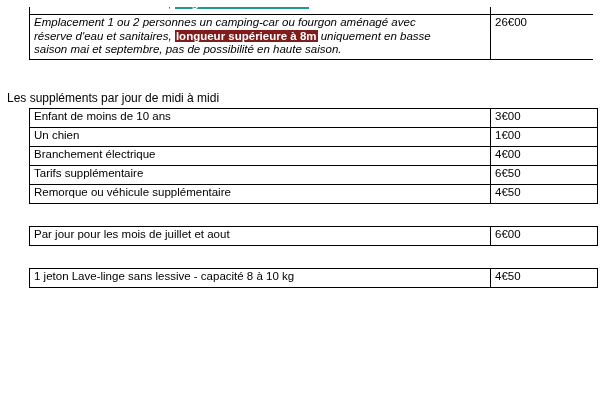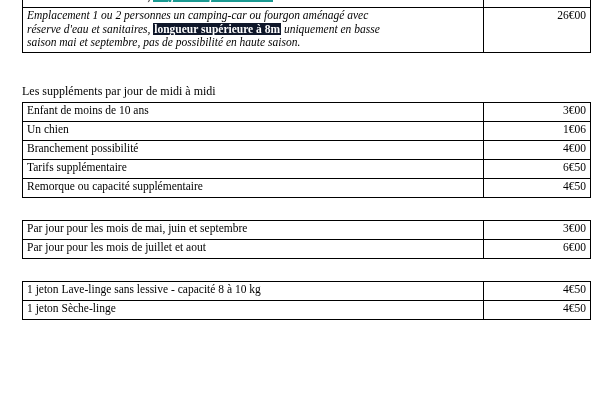--- a/index.html
+++ b/index.html
@@ -11,23 +11,22 @@
     height: 400px;
     background: #ffffff;
     font-family: "Liberation Sans", sans-serif;
     color: #000000;
     overflow: hidden;
   }
   .page {
     position: relative;
     width: 600px;
     height: 344px;
-    padding: 0;
+    padding: 7px;
     box-sizing: border-box;
-    font-family: Liberation Serif, serif;
   }
   
   table.price-table {
     border-collapse: collapse;
     width: 552px;
     margin-left: 22px;
     table-layout: fixed;
   }
   table.price-table td {
     border: 1px solid #000000;
@@ -35,51 +34,50 @@
     line-height: 1.18;
     padding: 1px 4px 2px 4px;
     vertical-align: top;
     height: 15px;
   }
   td.label {
     width: 452px;
   }
   td.price {
     width: 98px;
-    text-align: right;
+    text-align: left;
   }
   
   .clipped-wrap {
     height: 58px;
     overflow: hidden;
     position: relative;
   }
   table.clipped {
     position: absolute;
     top: -12px;
     left: 0;
   }
   td.clipped-label {
     font-style: italic;
   }
   .hl {
-    background: #0f172a;
+    background: #7f1d1d;
     color: #ffffff;
     font-style: normal;
     font-weight: bold;
     padding: 0 1px;
   }
   .hl-clip {
     background: #1a9a92;
     color: #ffffff;
     font-weight: bold;
   }
   .section-title {
     font-size: 12px;
-    margin-left: 22px;
     margin-bottom: 3px;
     color: #000000;
   }
   .spacer-lg { height: 26px; }
   .spacer-md { height: 22px; }
 </style>
 </head>
 <body>
 
 <div class="page">
@@ -103,60 +101,52 @@
 
   <div class="section-title">Les suppléments par jour de midi à midi</div>
   <table class="price-table">
     <tbody>
     <tr>
       <td class="label">Enfant de moins de 10 ans</td>
       <td class="price">3€00</td>
     </tr>
     <tr>
       <td class="label">Un chien</td>
-      <td class="price">1€06</td>
+      <td class="price">1€00</td>
     </tr>
     <tr>
-      <td class="label">Branchement possibilité</td>
+      <td class="label">Branchement électrique</td>
       <td class="price">4€00</td>
     </tr>
     <tr>
       <td class="label">Tarifs supplémentaire</td>
       <td class="price">6€50</td>
     </tr>
     <tr>
-      <td class="label">Remorque ou capacité supplémentaire</td>
+      <td class="label">Remorque ou véhicule supplémentaire</td>
       <td class="price">4€50</td>
     </tr>
   </tbody>
     </table>
 
   <div class="spacer-md"></div>
 
   <table class="price-table">
     <tbody>
-        <tr>
-      <td class="label">Par jour pour les mois de mai, juin et septembre</td>
-      <td class="price">3€00</td>
-    </tr>
     <tr>
       <td class="label">Par jour pour les mois de juillet et aout</td>
       <td class="price">6€00</td>
     </tr>
   </tbody>
     </table>
 
   <div class="spacer-md"></div>
 
   <table class="price-table">
     <tbody>
         <tr>
       <td class="label">1 jeton Lave-linge sans lessive - capacité 8 à 10 kg</td>
       <td class="price">4€50</td>
     </tr>
-    <tr>
-      <td class="label">1 jeton Sèche-linge</td>
-      <td class="price">4€50</td>
-    </tr>
   </tbody>
     </table>
 
 </div>
 
 </body></html>

